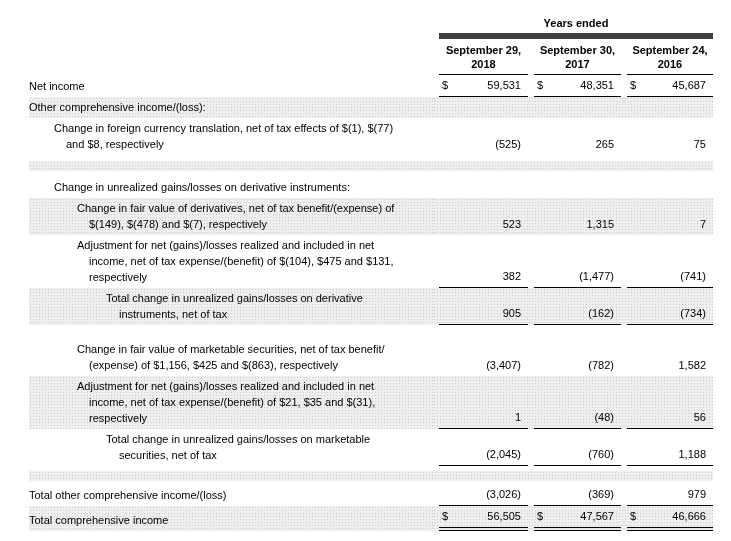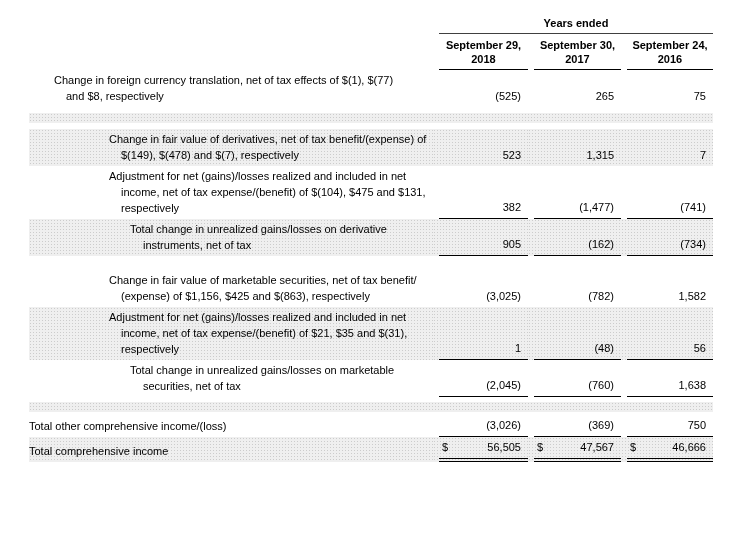--- a/index.html
+++ b/index.html
@@ -16,40 +16,40 @@
   col.c-v1 { width:95px; }
   col.c-v2 { width:93px; }
   col.c-v3 { width:92px; }
   td { padding:0; vertical-align:bottom; }
   
   td.lbl {
     white-space:pre; line-height:16px; padding:2px 2px 3px 0;
     overflow:visible;
   }
   td.lbl.l1 { padding-left:37px; text-indent:-12px; }
-  td.lbl.l2 { padding-left:92px; text-indent:-12px; }
-  td.lbl.l3 { padding-left:114px; text-indent:-13px; }
+  td.lbl.l2 { padding-left:60px; text-indent:-12px; }
+  td.lbl.l3 { padding-left:90px; text-indent:-13px; }
   
   td.val { padding:0 0 0 6px; }
   .vbox {
     display:flex; justify-content:space-between; align-items:baseline;
     line-height:16px; min-height:16px; padding:2px 7px 3px 3px;
   }
   .vbox.ul  { border-bottom:1px solid #000; }
   .vbox.dul { border-bottom:4px double #000; }
   
   tr.shaded td, td.band-s {
     background-color:#efefef;
     background-image:radial-gradient(#cccccc 0.8px, rgba(0,0,0,0) 0.8px);
     background-size:3px 3px;
   }
   
   .ye {
     font-weight:bold; text-align:center; line-height:14px;
-    padding:2px 0 3px 0; border-bottom:1px solid #404040; margin-left:6px;
+    padding:2px 0 3px 0; border-bottom:6px solid #404040; margin-left:6px;
   }
   .hbox {
     font-weight:bold; text-align:center; white-space:pre; line-height:14px;
     padding:4px 0 3px 0; border-bottom:1px solid #000;
   }
   
   tr.sp td { line-height:0; font-size:0; }
   tr.sp.h10 td { height:10px; }
   tr.sp.h6 td  { height:6px; }
   tr.sp.h14 td { height:14px; }
@@ -85,21 +85,54 @@
       <td class="val">
         <div class="hbox">September 30,
 2017</div>
       </td>
       <td class="val">
         <div class="hbox">September 24,
 2016</div>
       </td>
     </tr>
 
-
+    <tr class="row">
+      <td class="lbl">Net income</td>
+      <td class="val">
+            <div class="vbox ul">
+              <span>$</span>
+              <span>59,531</span>
+            </div>
+          </td>
+      <td class="val">
+            <div class="vbox ul">
+              <span>$</span>
+              <span>48,351</span>
+            </div>
+          </td>
+      <td class="val">
+            <div class="vbox ul">
+              <span>$</span>
+              <span>45,687</span>
+            </div>
+          </td>
+    </tr>
+
+    <tr class="row shaded">
+      <td class="lbl">Other comprehensive income/(loss):</td>
+      <td class="val">
+            <div class="vbox"></div>
+          </td>
+      <td class="val">
+            <div class="vbox"></div>
+          </td>
+      <td class="val">
+            <div class="vbox"></div>
+          </td>
+    </tr>
 
     <tr class="row">
       <td class="lbl l1">Change in foreign currency translation, net of tax effects of $(1), $(77)
 and $8, respectively</td>
       <td class="val">
             <div class="vbox">
               <span></span>
               <span>(525)</span>
             </div>
           </td>
@@ -120,20 +153,32 @@
     <tr class="sp h6">
           <td colspan="4"></td>
         </tr>
     <tr class="sp h10">
           <td colspan="4" class="band-s"></td>
         </tr>
     <tr class="sp h6">
           <td colspan="4"></td>
         </tr>
 
+    <tr class="row">
+      <td class="lbl l1">Change in unrealized gains/losses on derivative instruments:</td>
+      <td class="val">
+            <div class="vbox"></div>
+          </td>
+      <td class="val">
+            <div class="vbox"></div>
+          </td>
+      <td class="val">
+            <div class="vbox"></div>
+          </td>
+    </tr>
 
     <tr class="row shaded">
       <td class="lbl l2">Change in fair value of derivatives, net of tax benefit/(expense) of
 $(149), $(478) and $(7), respectively</td>
       <td class="val">
             <div class="vbox">
               <span></span>
               <span>523</span>
             </div>
           </td>
@@ -202,21 +247,21 @@
           <td colspan="4"></td>
         </tr>
 
 
     <tr class="row">
       <td class="lbl l2">Change in fair value of marketable securities, net of tax benefit/
 (expense) of $1,156, $425 and $(863), respectively</td>
       <td class="val">
             <div class="vbox">
               <span></span>
-              <span>(3,025)</span>
+              <span>(3,407)</span>
             </div>
           </td>
       <td class="val">
             <div class="vbox">
               <span></span>
               <span>(782)</span>
             </div>
           </td>
       <td class="val">
             <div class="vbox">
@@ -261,21 +306,21 @@
           </td>
       <td class="val">
             <div class="vbox ul">
               <span></span>
               <span>(760)</span>
             </div>
           </td>
       <td class="val">
             <div class="vbox ul">
               <span></span>
-              <span>1,638</span>
+              <span>1,188</span>
             </div>
           </td>
     </tr>
 
     <tr class="sp h5">
           <td colspan="4"></td>
         </tr>
     <tr class="sp h10">
           <td colspan="4" class="band-s"></td>
         </tr>
@@ -293,21 +338,21 @@
           </td>
       <td class="val">
             <div class="vbox ul">
               <span></span>
               <span>(369)</span>
             </div>
           </td>
       <td class="val">
             <div class="vbox ul">
               <span></span>
-              <span>750</span>
+              <span>979</span>
             </div>
           </td>
     </tr>
 
     <tr class="row shaded">
       <td class="lbl">Total comprehensive income</td>
       <td class="val">
             <div class="vbox dul">
               <span>$</span>
               <span>56,505</span>

